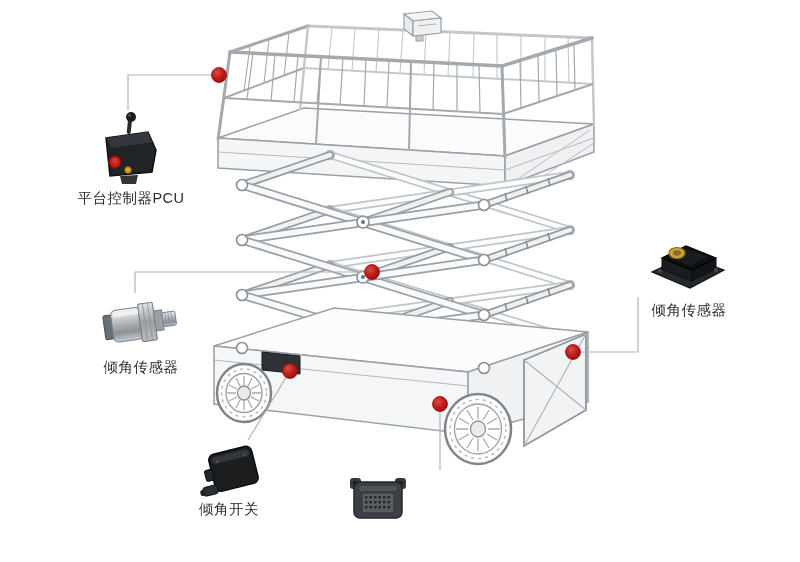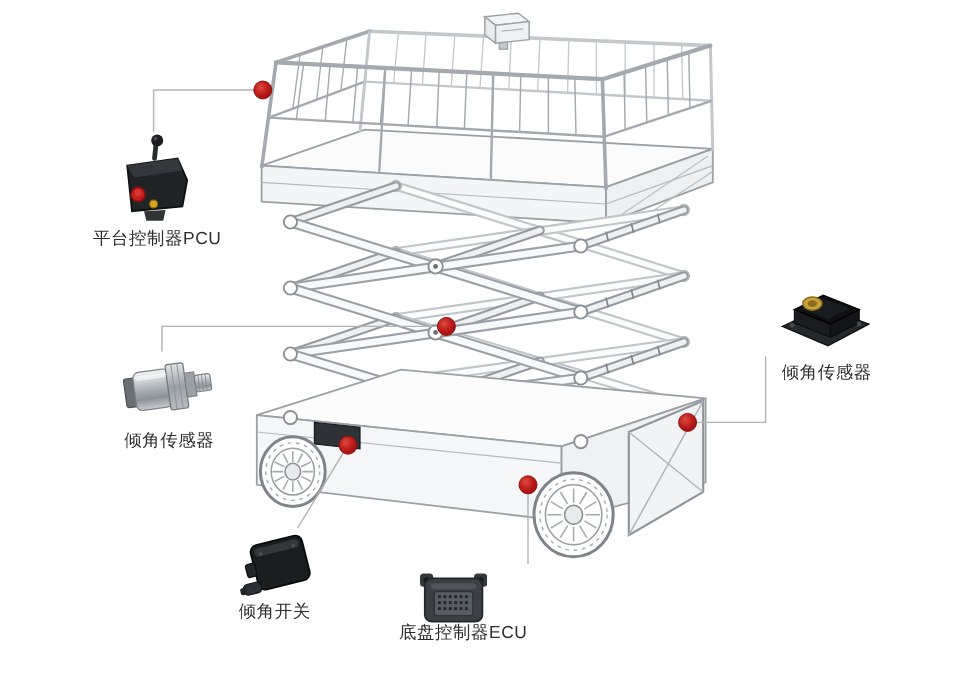--- a/index.html
+++ b/index.html
@@ -316,16 +316,15 @@
       <ellipse cx="31" cy="31" rx="8" ry="5.5" fill="#c9a23b" stroke="#8a6d1f" stroke-width="1.2"></ellipse>
       <ellipse cx="31" cy="31" rx="4" ry="2.8" fill="#8a6d1f"></ellipse>
       <circle cx="14" cy="49" r="2" fill="#45494e"></circle>
       <circle cx="70" cy="48" r="2" fill="#45494e"></circle>
     </svg>
   </div>
 
   <div class="callout-label" style="left:131px;top:189px;">平台控制器PCU</div>
   <div class="callout-label" style="left:141px;top:358px;">倾角传感器</div>
   <div class="callout-label" style="left:229px;top:500px;">倾角开关</div>
-  <div class="callout-label" style="left:386px;top:518px;">底盘控制器ECU</div>
   <div class="callout-label" style="left:689px;top:301px;">倾角传感器</div>
 
 </div>
 
 </body></html>

